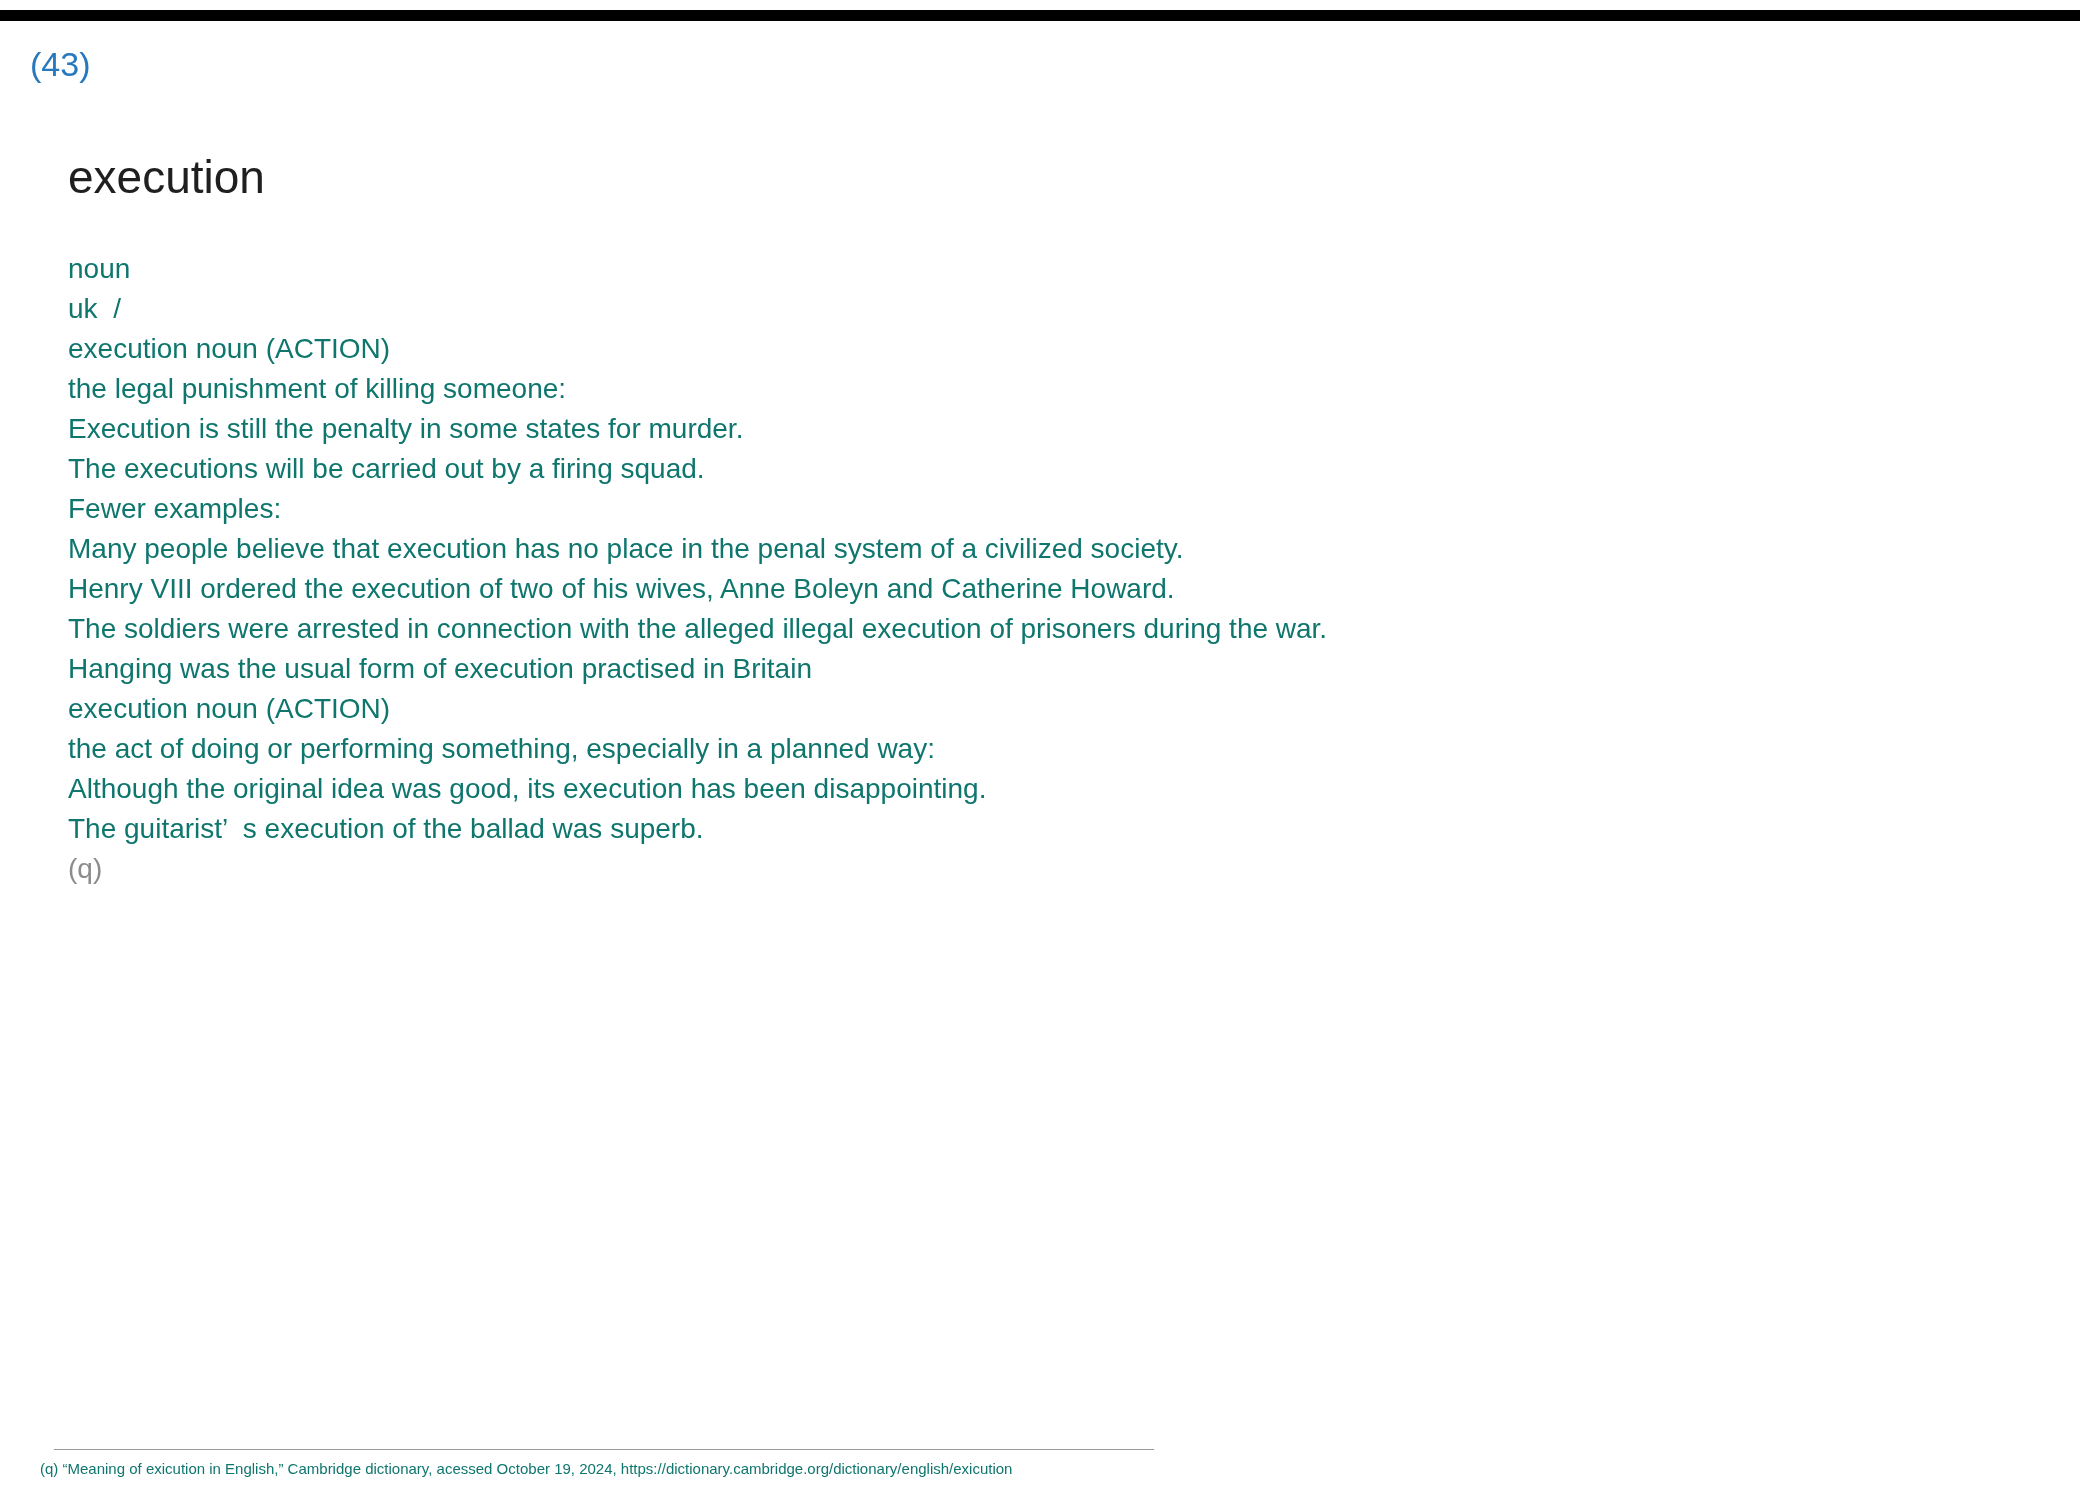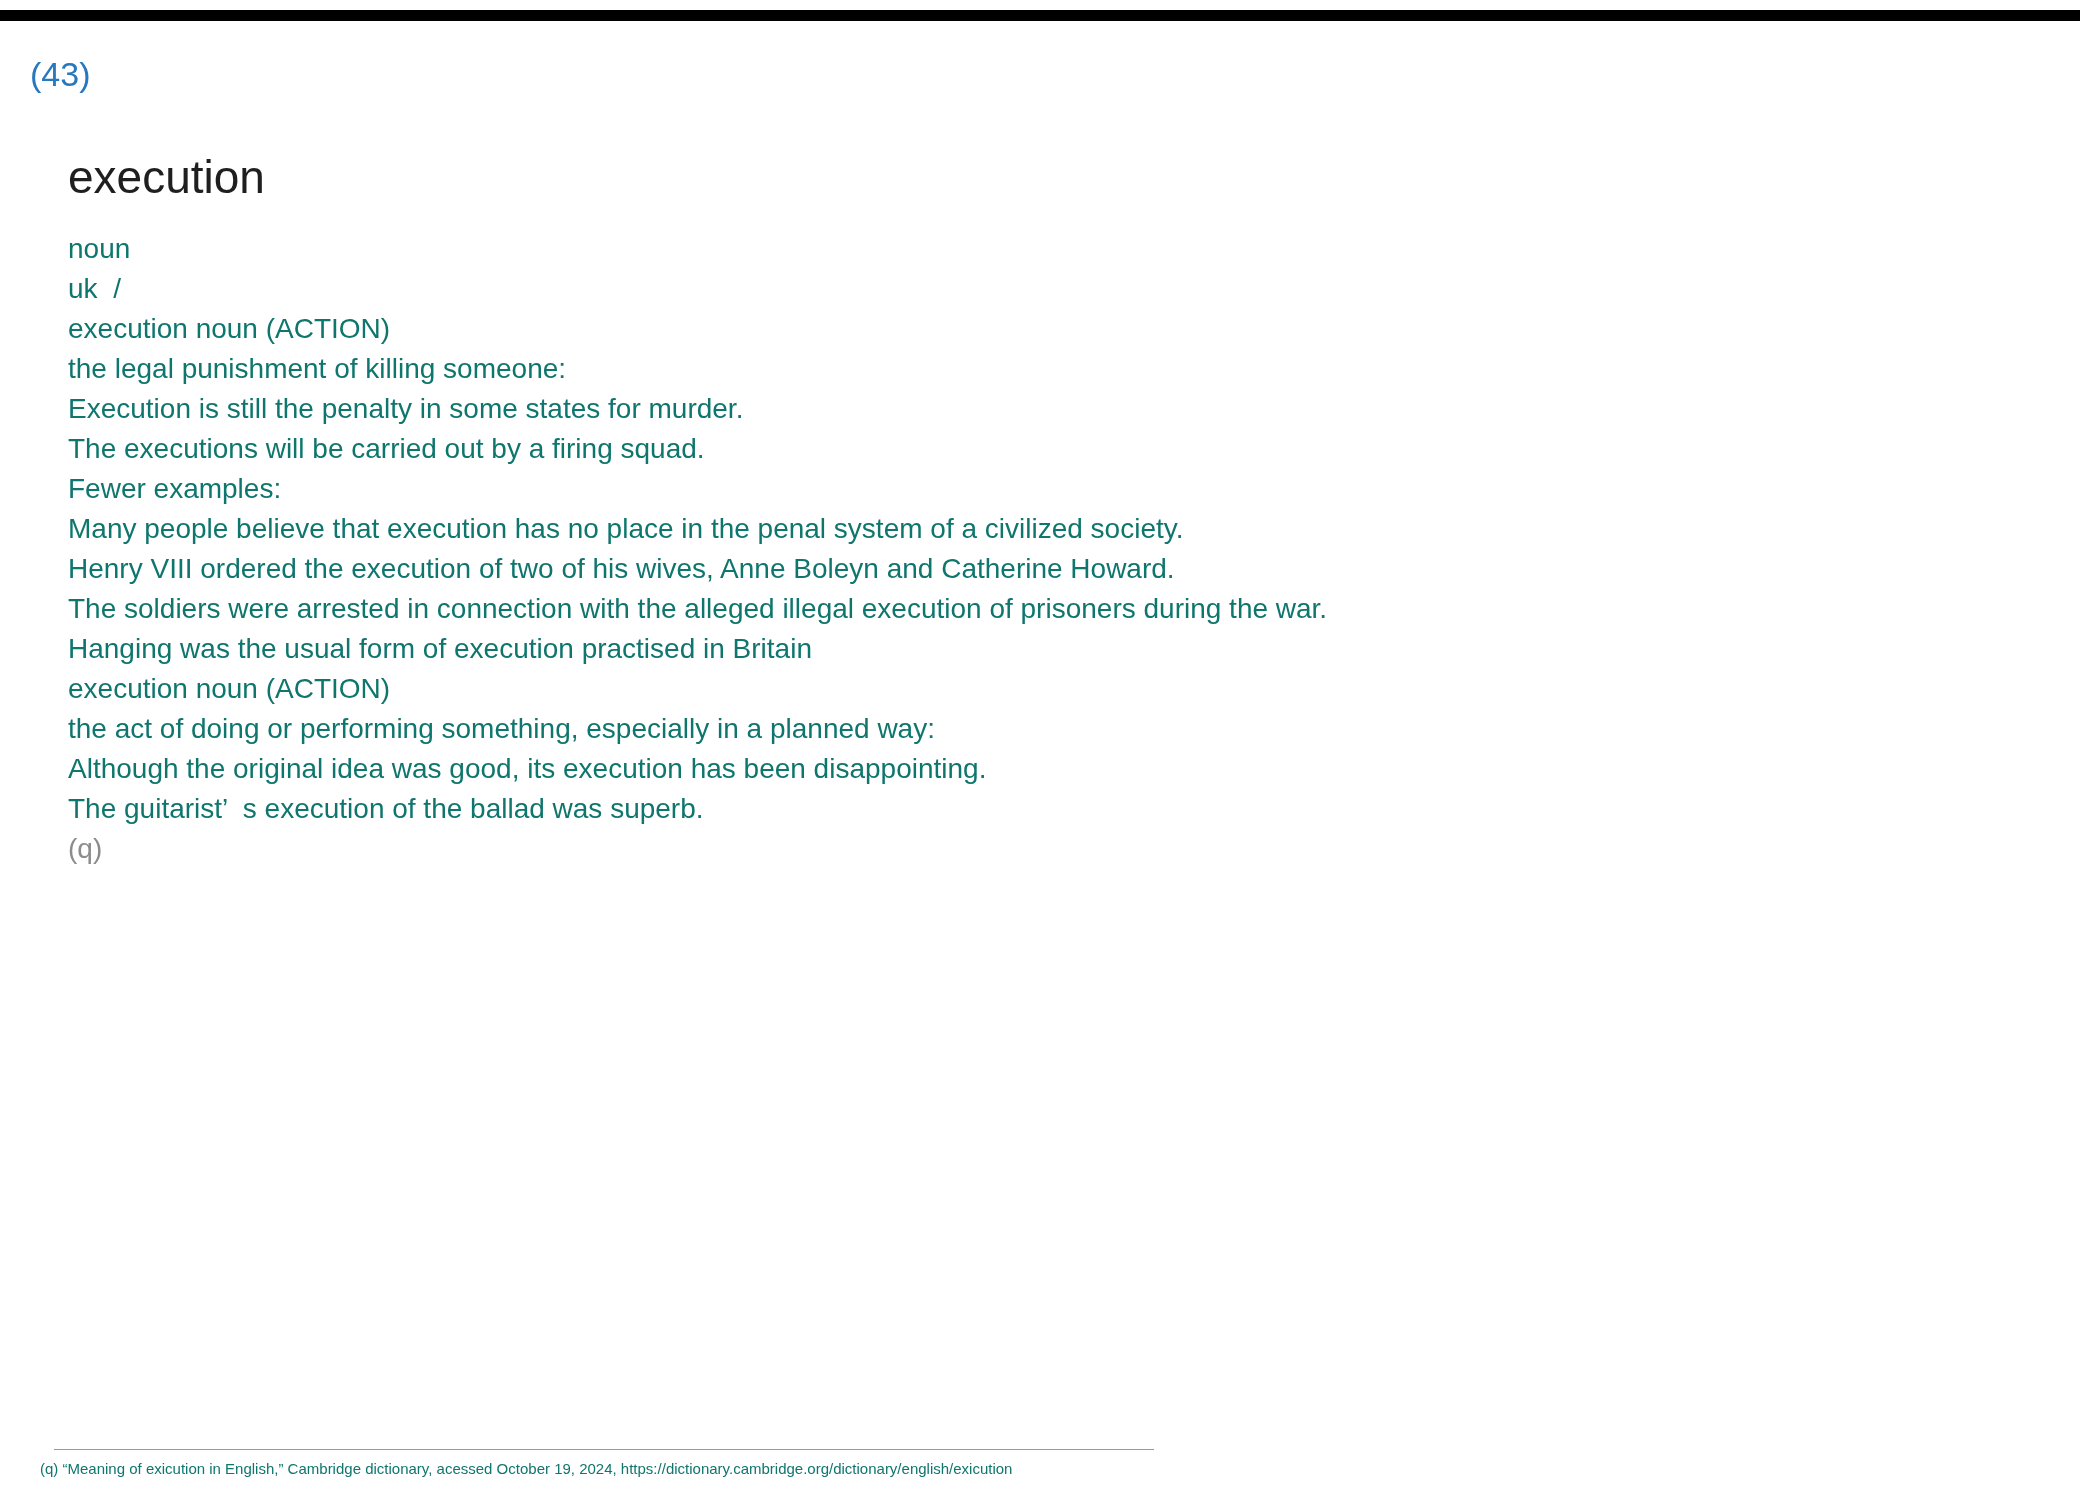--- a/index.html
+++ b/index.html
@@ -19,34 +19,34 @@
   .top-bar {
     position: absolute;
     top: 10px;
     left: 0;
     width: 100%;
     height: 11px;
     background: #000000;
   }
   .question-number {
     position: absolute;
-    top: 56px;
+    top: 46px;
     left: 30px;
     font-size: 34px;
     line-height: 1.1;
     color: #2878BE;
   }
   .content {
     position: absolute;
     top: 150px;
     left: 68px;
     width: 1940px;
   }
   .title {
-    margin: 0 0 24px 0;
+    margin: 0 0 44px 0;
     font-size: 46px;
     font-weight: 400;
     line-height: 1.2;
     color: #1f1f1f;
   }
   .line {
     font-size: 28px;
     line-height: 40px;
     white-space: pre-wrap;
     color: #0f766e;

